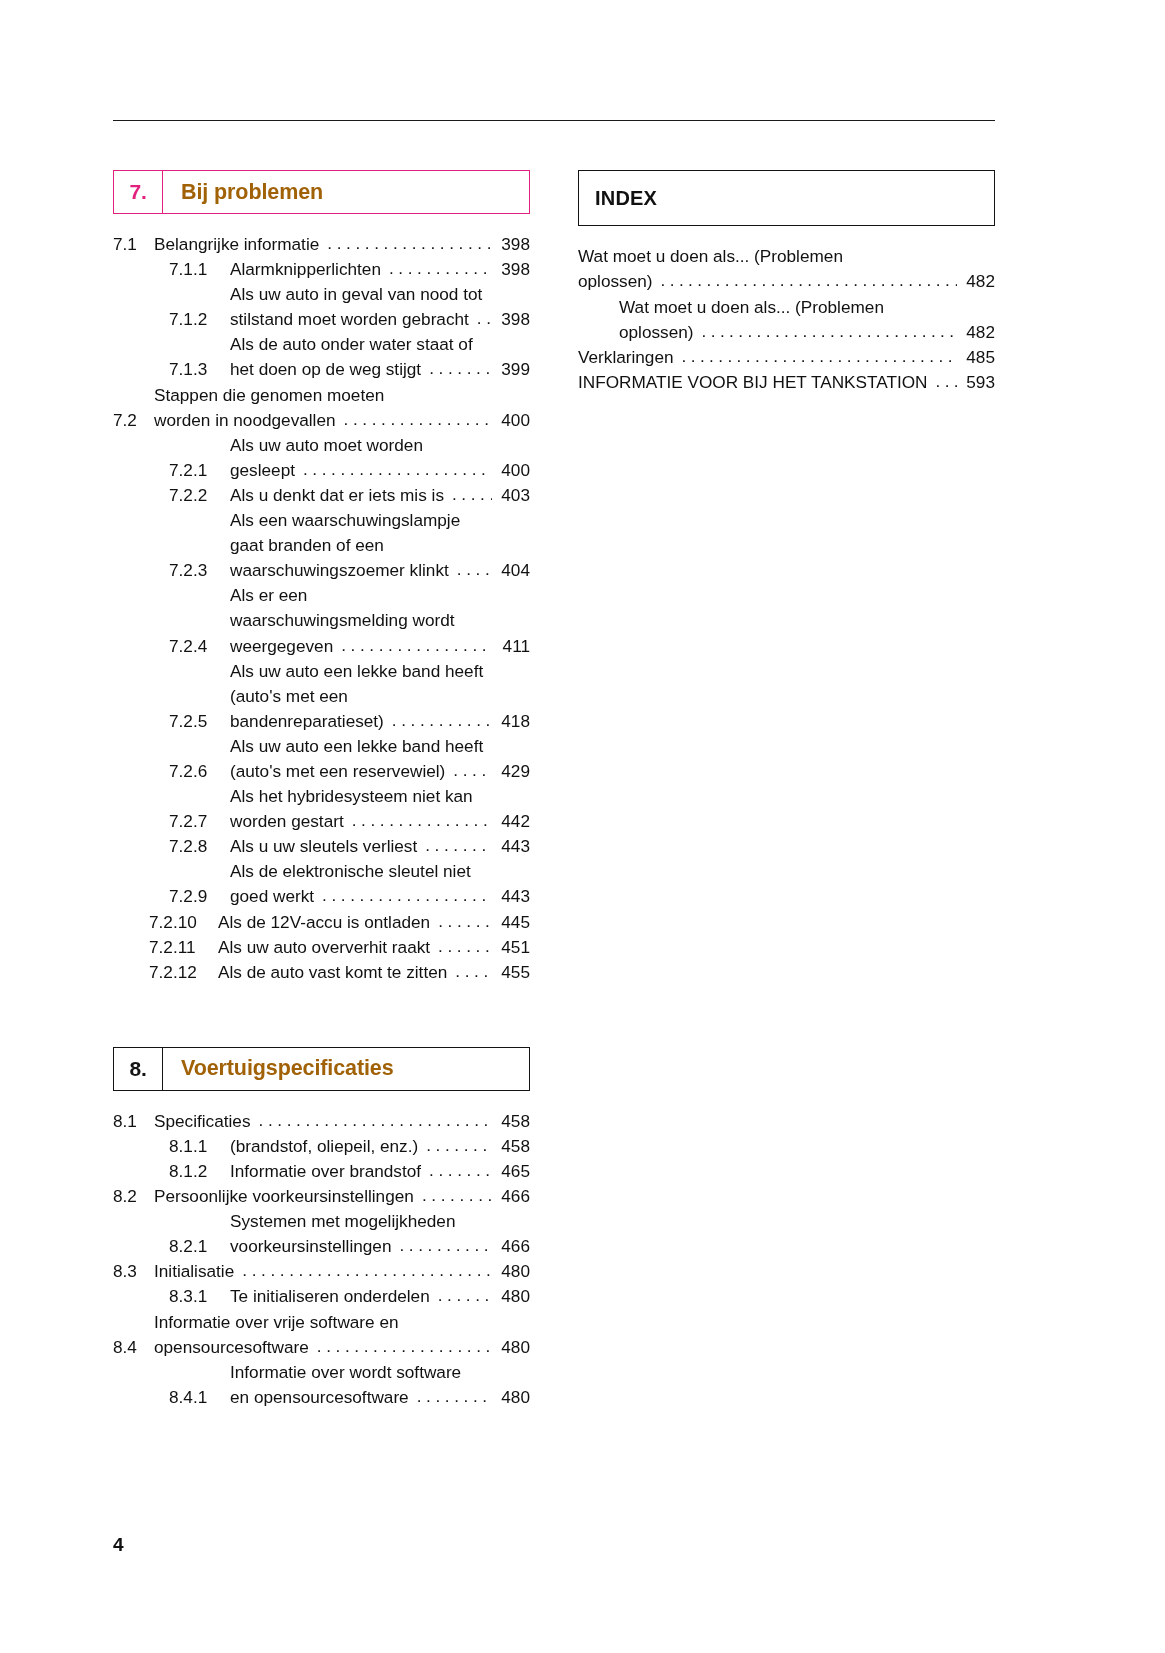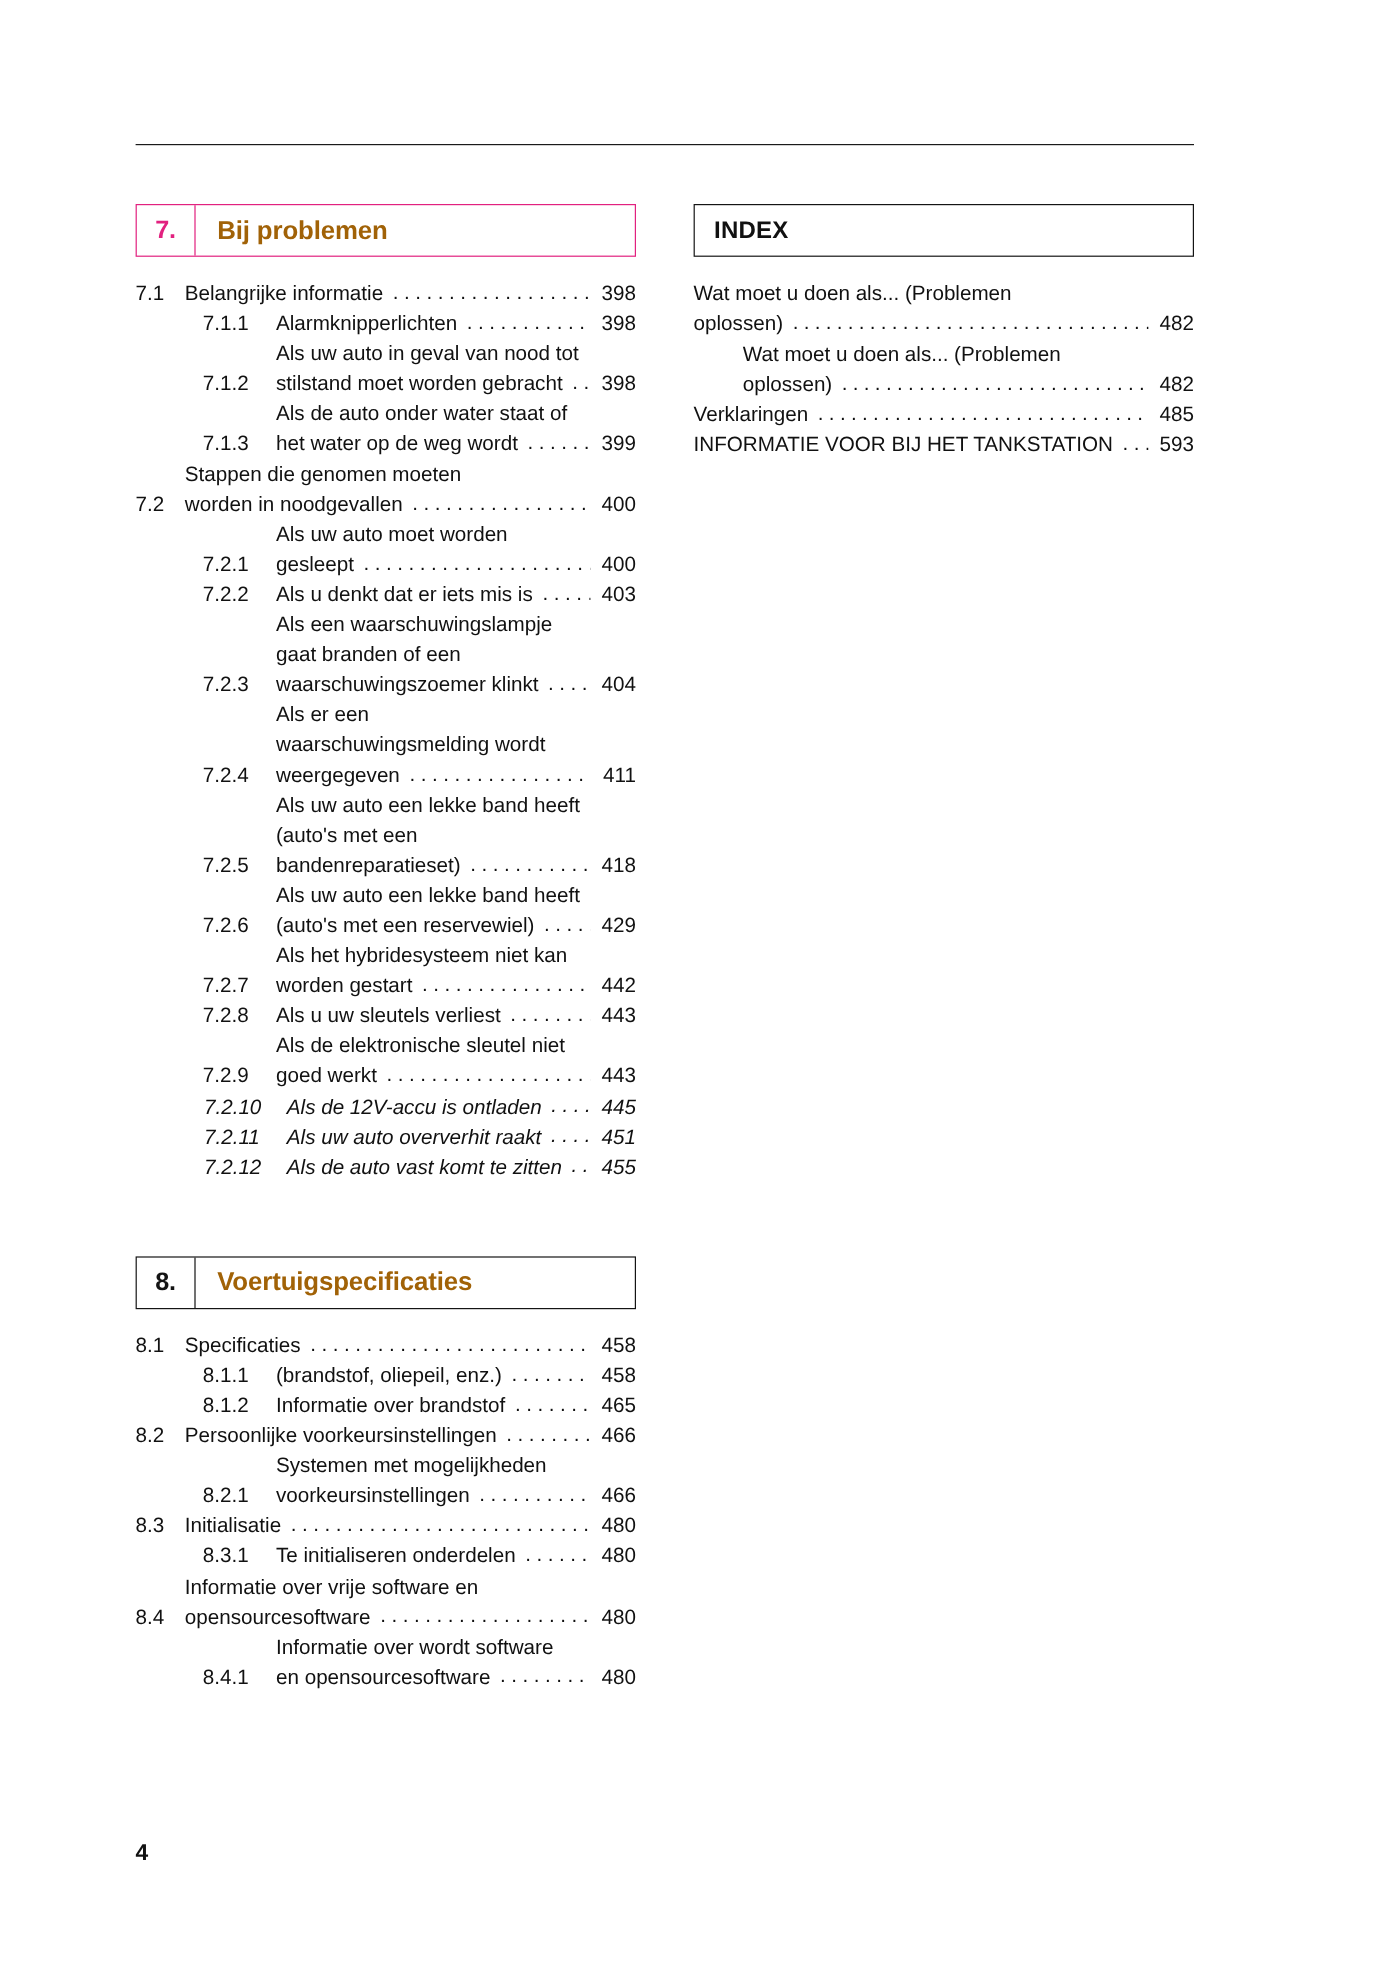--- a/index.html
+++ b/index.html
@@ -78,21 +78,21 @@
     display: flex;
     align-items: center;
     padding-left: 18px;
     font-size: 21.5px;
     font-weight: bold;
     color: #a16207;
     letter-spacing: -0.1px;
   }
   .index-box {
     border: 1.6px solid #141414;
-    height: 44px;
+    height: 56px;
     box-sizing: border-box;
     display: flex;
     align-items: center;
     padding-left: 16px;
     font-size: 20px;
     font-weight: bold;
     color: #111111;
     letter-spacing: 0.2px;
   }
 
@@ -114,21 +114,21 @@
   }
   .entry.lvl1 .num { width: 34px; }
   .entry.lvl2 .num { width: 54px; }
   .entry.lvl2wide .num { width: 62px; }
   .entry .body {
     flex: 1 1 auto;
     min-width: 0;
   }
   .entry.lvl1 { margin-left: 0; }
   .entry.lvl2 { margin-left: 56px; }
-  .entry.lvl2wide { margin-left: 57px; font-style: italic; }
+  .entry.lvl2wide { margin-left: 36px; }
 
   
   .lead {
     display: flex;
     align-items: baseline;
     width: 100%;
   }
   .lead .txt {
     white-space: pre;
     flex: 0 0 auto;
@@ -219,21 +219,21 @@
                 <span class="dots">........................................</span>
                 <span class="pg">398</span>
               </div>
             </div>
           </div>
           <div class="entry lvl2">
             <div class="num">7.1.3</div>
             <div class="body">
               <div class="plain">Als de auto onder water staat of</div>
               <div class="lead">
-                <span class="txt">het water op de weg wordt</span>
+                <span class="txt">het doen op de weg stijgt</span>
                 <span class="dots">........................................</span>
                 <span class="pg">399</span>
               </div>
             </div>
           </div>
           <div class="entry lvl1">
             <div class="num">7.2</div>
             <div class="body">
               <div class="plain">Stappen die genomen moeten</div>
               <div class="lead">

